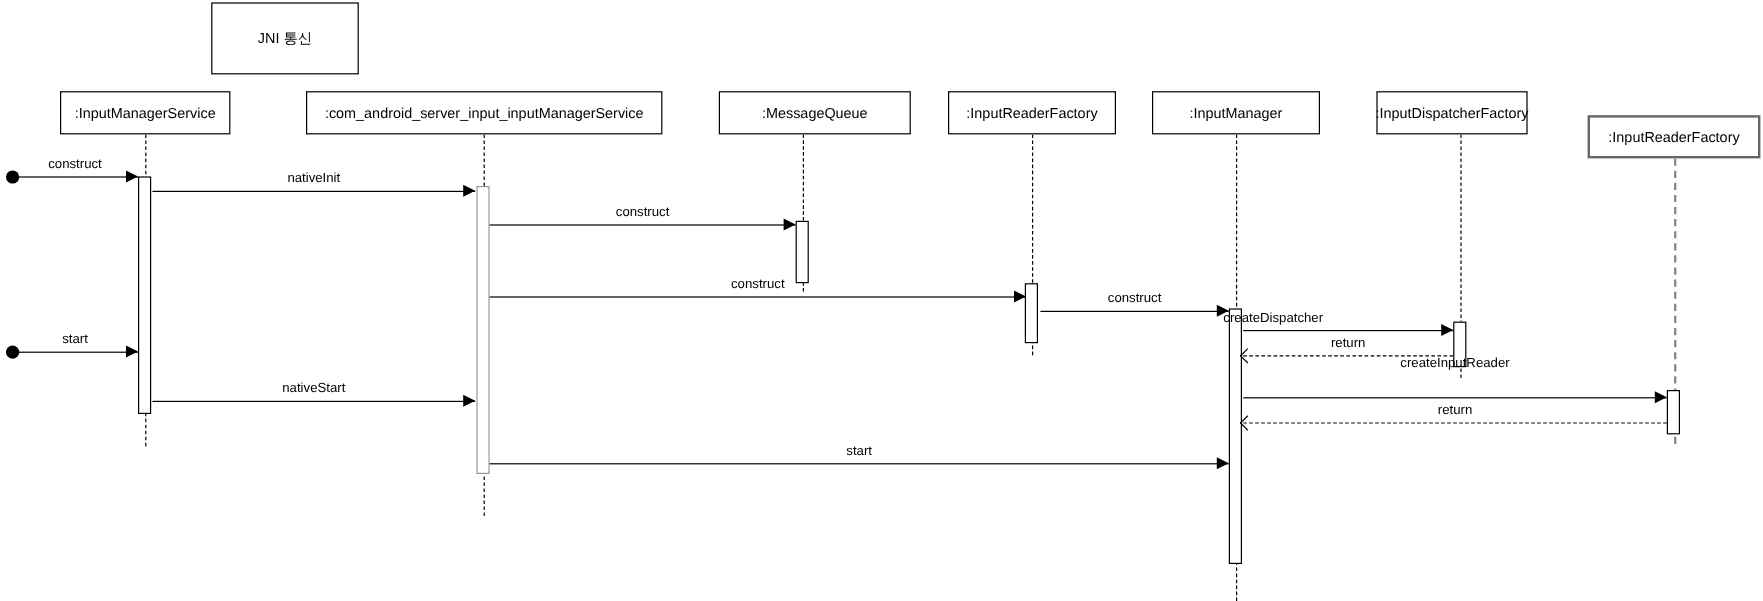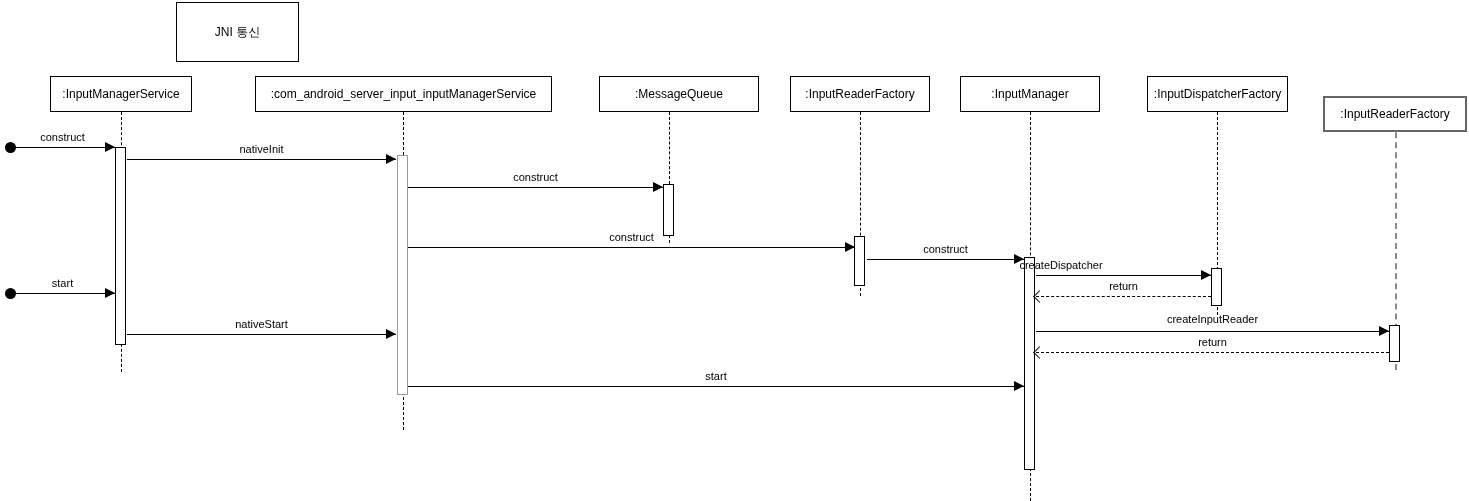--- a/index.html
+++ b/index.html
@@ -78,21 +78,21 @@
       </div>
       <div class="actor-box" style="left: 599px; top: 76px; width: 160px;">
         <span>:MessageQueue</span>
       </div>
       <div class="actor-box" style="left: 790px; top: 76px; width: 140px;">
         <span>:InputReaderFactory</span>
       </div>
       <div class="actor-box" style="left: 960px; top: 76px; width: 140px;">
         <span>:InputManager</span>
       </div>
-      <div class="actor-box" style="left: 1147px; top: 76px; width: 141px;">
+      <div class="actor-box" style="left: 1147px; top: 76px; width: 126px;">
         <span>:InputDispatcherFactory</span>
       </div>
       <div class="actor-box emph" style="left: 1323px; top: 76px; width: 144px;">
         <span>:InputReaderFactory</span>
       </div>
     </div>
   <div id="layer-activations">
       <div class="activation" style="left: 115px; top: 147px; height: 198px;"></div>
       <div class="activation gray" style="left: 397px; top: 155px; height: 240px;"></div>
       <div class="activation" style="left: 663px; top: 184px; height: 52px;"></div>
@@ -126,21 +126,21 @@
       <span class="msg-label" style="left: 1123.5px; top: 280px;">return</span>
       <div class="msg-line" style="left: 10px; top: 293px; width: 105px;"></div>
       <div class="arrow-solid" style="left: 105px; top: 288px;"></div>
       <div class="msg-dot" style="left: 5px; top: 288px;"></div>
       <span class="msg-label" style="left: 62.5px; top: 277px;">start</span>
       <div class="msg-line" style="left: 127px; top: 334px; width: 269px;"></div>
       <div class="arrow-solid" style="left: 386px; top: 329px;"></div>
       <span class="msg-label" style="left: 261.5px; top: 318px;">nativeStart</span>
       <div class="msg-line" style="left: 1036px; top: 331px; width: 353px;"></div>
       <div class="arrow-solid" style="left: 1379px; top: 326px;"></div>
-      <span class="msg-label" style="left: 1212.5px; top: 313px;">createInputReader</span>
+      <span class="msg-label" style="left: 1212.5px; top: 297px;">createInputReader</span>
       <div class="msg-line dashed" style="left: 1036px; top: 352px; width: 353px;"></div>
       <div class="arrow-open" style="left: 1035px; top: 348px;"></div>
       <span class="msg-label" style="left: 1212.5px; top: 336px;">return</span>
       <div class="msg-line" style="left: 408px; top: 386px; width: 616px;"></div>
       <div class="arrow-solid" style="left: 1014px; top: 381px;"></div>
       <span class="msg-label" style="left: 716px; top: 370px;">start</span>
     </div>
 </div>
 
 </body></html>

